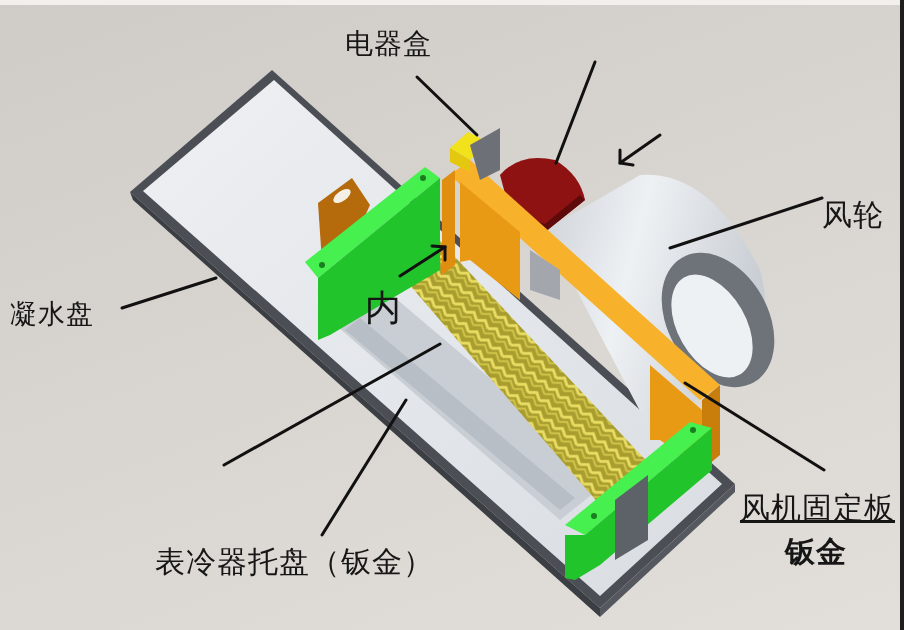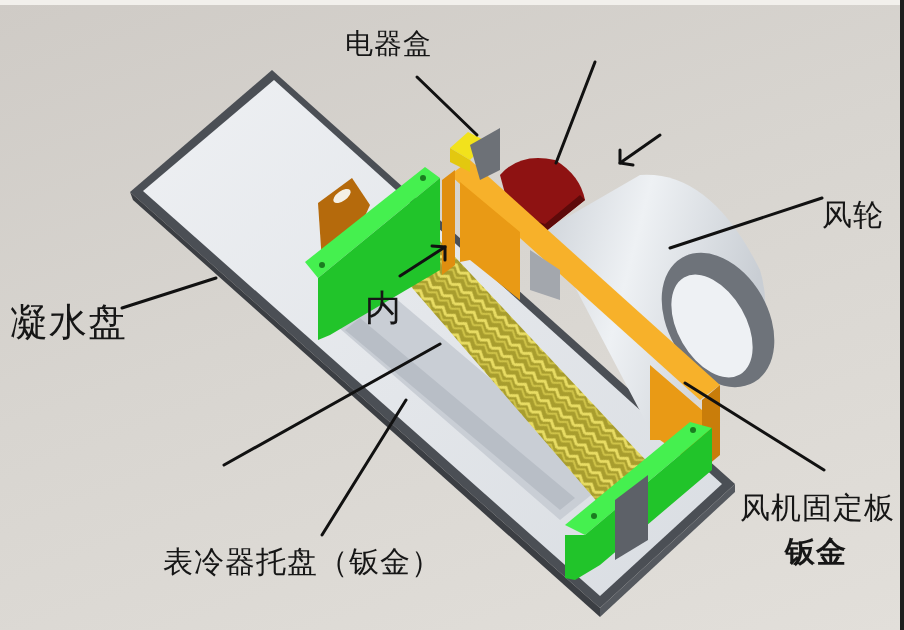--- a/index.html
+++ b/index.html
@@ -122,21 +122,21 @@
       <polyline points="620,150 620,163 633,165"></polyline>
     </g>
     <g stroke="#111111" stroke-width="3" fill="none" stroke-linecap="round">
       <line x1="400" y1="276" x2="445" y2="247"></line>
       <polyline points="432,246 445,247 445,260"></polyline>
     </g>
   </svg>
 
   <div class="label" style="left:345px; top:30px; font-size:28px;">电器盒</div>
   <div class="label" style="left:822px; top:152px; font-size:30px;margin-top:48px;">风轮</div>
-  <div class="label" style="left:10px; top:303px; font-size:38px;">凝水盘</div>
+  <div class="label" style="left:10px; top:303px; font-size:27px;font-family:Liberation Mono, monospace;">凝水盘</div>
   <div class="label" style="left:365px; top:290px; font-size:36px;">内</div>
-  <div class="label" style="left:155px; top:547px; font-size:30px;margin-left:8px;">表冷器托盘（钣金）</div>
-  <div class="label" style="left:740px; top:493px; font-size:30px;">风机固定板</div>
+  <div class="label" style="left:155px; top:547px; font-size:30px;">表冷器托盘（钣金）</div>
+  <div class="label" style="left:740px; top:493px; font-size:30px;text-decoration:underline;">风机固定板</div>
   <div class="label" style="left:785px; top:537px; font-size:30px;font-weight:bold;">钣金</div>
 
   <div class="frame-top"></div>
   <div class="frame-right"></div>
 </div>
 
 </body></html>

